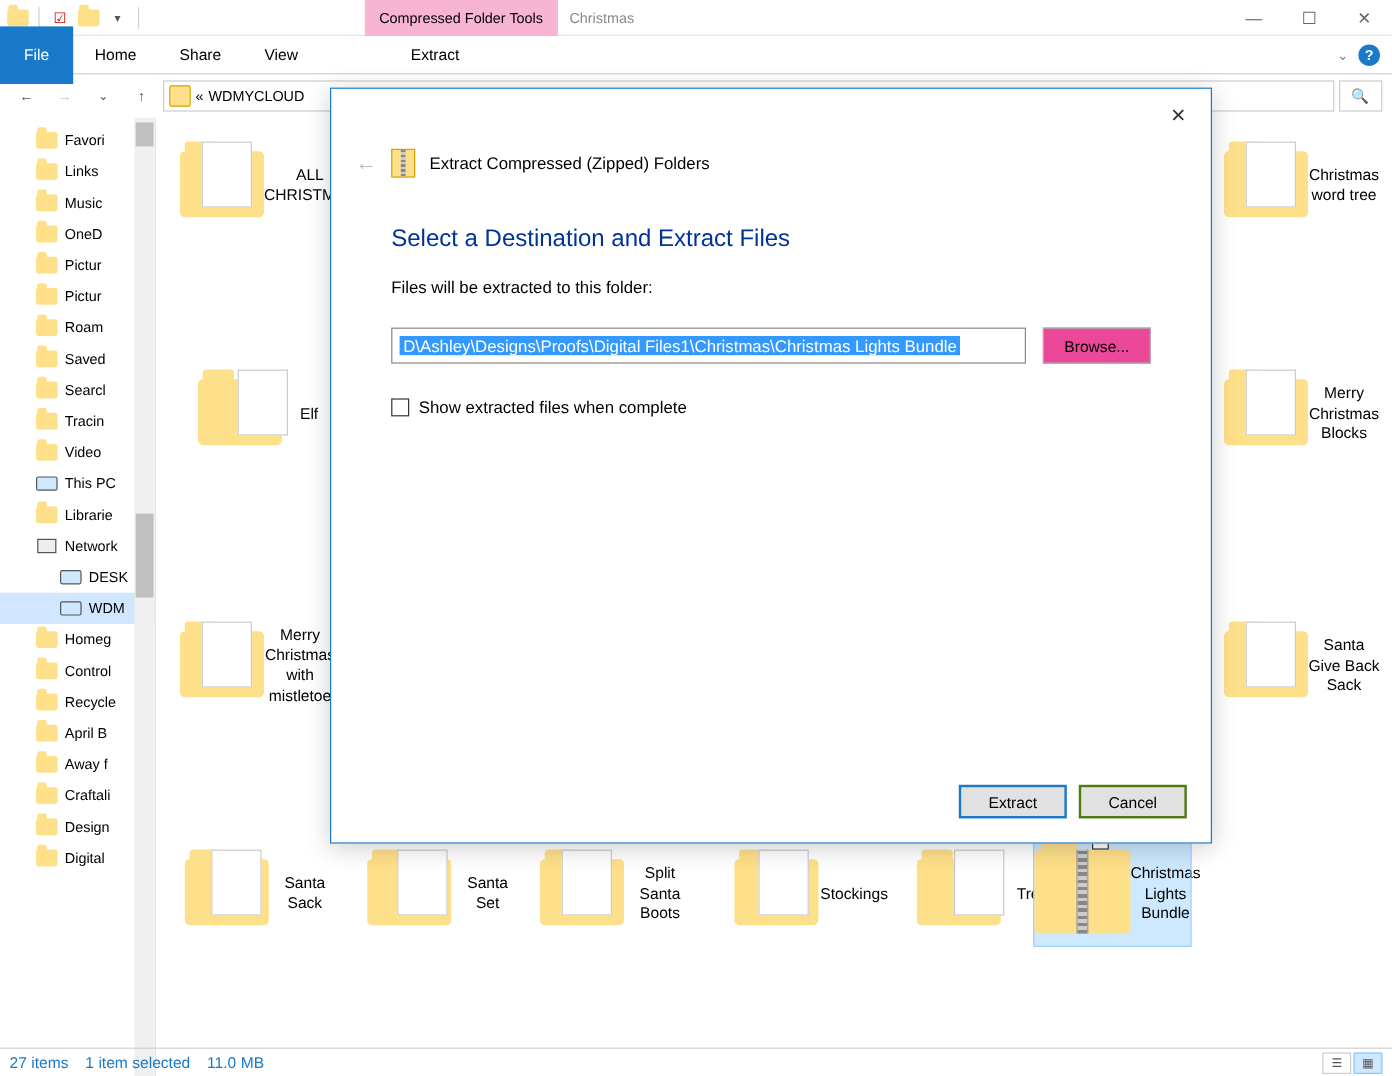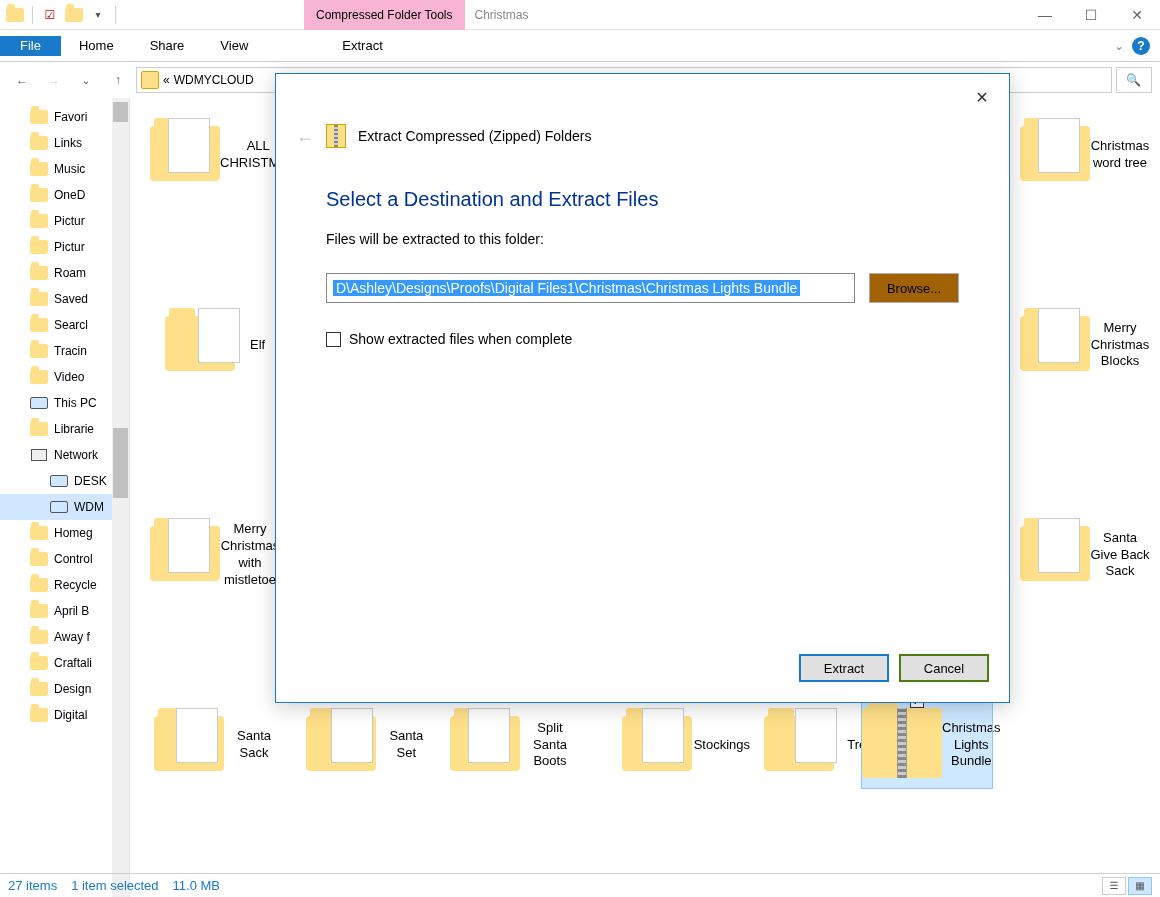--- a/index.html
+++ b/index.html
@@ -10,21 +10,21 @@
 .qat { display: flex; align-items: center; gap: 2px; padding: 0 4px; }
 .qat-icon { width: 22px; height: 22px; display: flex; align-items: center; justify-content: center; }
 .titlebar-sep { width: 1px; height: 18px; background: #d0d0d0; margin: 0 4px; }
 .contextual-tab { background: #f7b5d3; padding: 0 12px; height: 30px; display: flex; align-items: center; font-size: 12px; margin-left: 180px; }
 .window-title { margin-left: 10px; color: #888; }
 .win-controls { margin-left: auto; display: flex; }
 .win-btn { width: 46px; height: 30px; display: flex; align-items: center; justify-content: center; color: #666; font-size: 14px; }
 
 
 .ribbon { height: 32px; display: flex; align-items: center; border-bottom: 1px solid #d0d0d0; position: relative; }
-.file-tab { background: #1979ca; color: #fff; padding: 0 20px; height: 20px; display: flex; align-items: center; font-size: 13px; }
+.file-tab { background: #1979ca; color: #fff; padding: 0 20px; height: 48px; display: flex; align-items: center; font-size: 13px; }
 .ribbon-tab { padding: 0 18px; height: 32px; display: flex; align-items: center; font-size: 13px; cursor: default; }
 .ribbon-tab.extract { margin-left: 0; }
 .ribbon-right { margin-left: auto; display: flex; align-items: center; padding-right: 10px; gap: 8px; }
 .help-circle { width: 18px; height: 18px; border-radius: 50%; background: #1979ca; color: #fff; display: flex; align-items: center; justify-content: center; font-size: 12px; font-weight: bold; }
 
 
 .navbar { height: 36px; display: flex; align-items: center; padding: 4px 8px; gap: 4px; }
 .nav-btn { width: 28px; height: 28px; display: flex; align-items: center; justify-content: center; color: #555; }
 .nav-btn.disabled { color: #ccc; }
 .address-bar { flex: 1; height: 26px; border: 1px solid #ccc; display: flex; align-items: center; padding: 0 4px; gap: 4px; }
@@ -68,21 +68,21 @@
 .dlg-back { color: #bbb; font-size: 18px; }
 .dlg-icon { width: 20px; height: 24px; background: #ffe08a; border: 1px solid #d4a500; position: relative; }
 .dlg-icon::after { content:""; position:absolute; left:50%; top:0; width:4px; height:100%; transform:translateX(-50%); background: repeating-linear-gradient(0deg,#888 0 2px,#ccc 2px 4px); }
 .dlg-title { font-size: 14px; }
 .dlg-h1 { color: #003399; font-size: 20px; font-weight: normal; margin: 30px 0 20px 50px; }
 .dlg-body { padding: 0 50px; font-size: 14px; }
 .dlg-instr { margin-bottom: 26px; }
 .dlg-path-row { display: flex; gap: 14px; align-items: center; margin-bottom: 28px; }
 .dlg-path { flex: 1; height: 30px; border: 1px solid #888; padding: 0 6px; display: flex; align-items: center; background: #fff; overflow: hidden; }
 .dlg-path-sel { background: #3399ff; color: #fff; padding: 0 3px; white-space: nowrap; }
-.dlg-browse { width: 90px; height: 30px; border: 1px solid #adadad; background: #a16207; font-size: 13px; }
+.dlg-browse { width: 90px; height: 30px; border: 1px solid #adadad; background: #ec4899; font-size: 13px; }
 .dlg-check-row { display: flex; align-items: center; gap: 8px; }
 .dlg-checkbox { width: 15px; height: 15px; border: 1px solid #333; }
 .dlg-buttons { position: absolute; bottom: 20px; right: 20px; display: flex; gap: 10px; }
 .dlg-btn { width: 90px; height: 28px; border: 2px solid #4d7c0f; background: #e1e1e1; font-size: 13px; }
 .dlg-btn.primary { border: 2px solid #1979ca; }
 
 
 .icon-folder { width:18px; height:14px; background:#ffe08a; border-radius:2px; position:relative; }
 .icon-folder::before { content:""; position:absolute; top:-4px; left:1px; width:8px; height:5px; background:#ffe08a; border-radius:2px 2px 0 0; }
 .icon-pc { width:18px; height:12px; border:1px solid #555; background:#cde8ff; border-radius:2px; }
@@ -351,21 +351,21 @@
           </div>
           <div class="folder-label">Santa Set</div>
         </div>
         <div class="folder-item" style="position: absolute; left: 300px; top: 590px;">
           <div class="folder-thumb">
             <div class="folder-shape"></div>
             <div class="folder-preview"></div>
           </div>
           <div class="folder-label">Split Santa Boots</div>
         </div>
-        <div class="folder-item" style="position: absolute; left: 470px; top: 590px;">
+        <div class="folder-item" style="position: absolute; left: 460px; top: 590px;">
           <div class="folder-thumb">
             <div class="folder-shape"></div>
             <div class="folder-preview"></div>
           </div>
           <div class="folder-label">Stockings</div>
         </div>
         <div class="folder-item" style="position: absolute; left: 600px; top: 590px;">
           <div class="folder-thumb">
             <div class="folder-shape"></div>
             <div class="folder-preview"></div>

